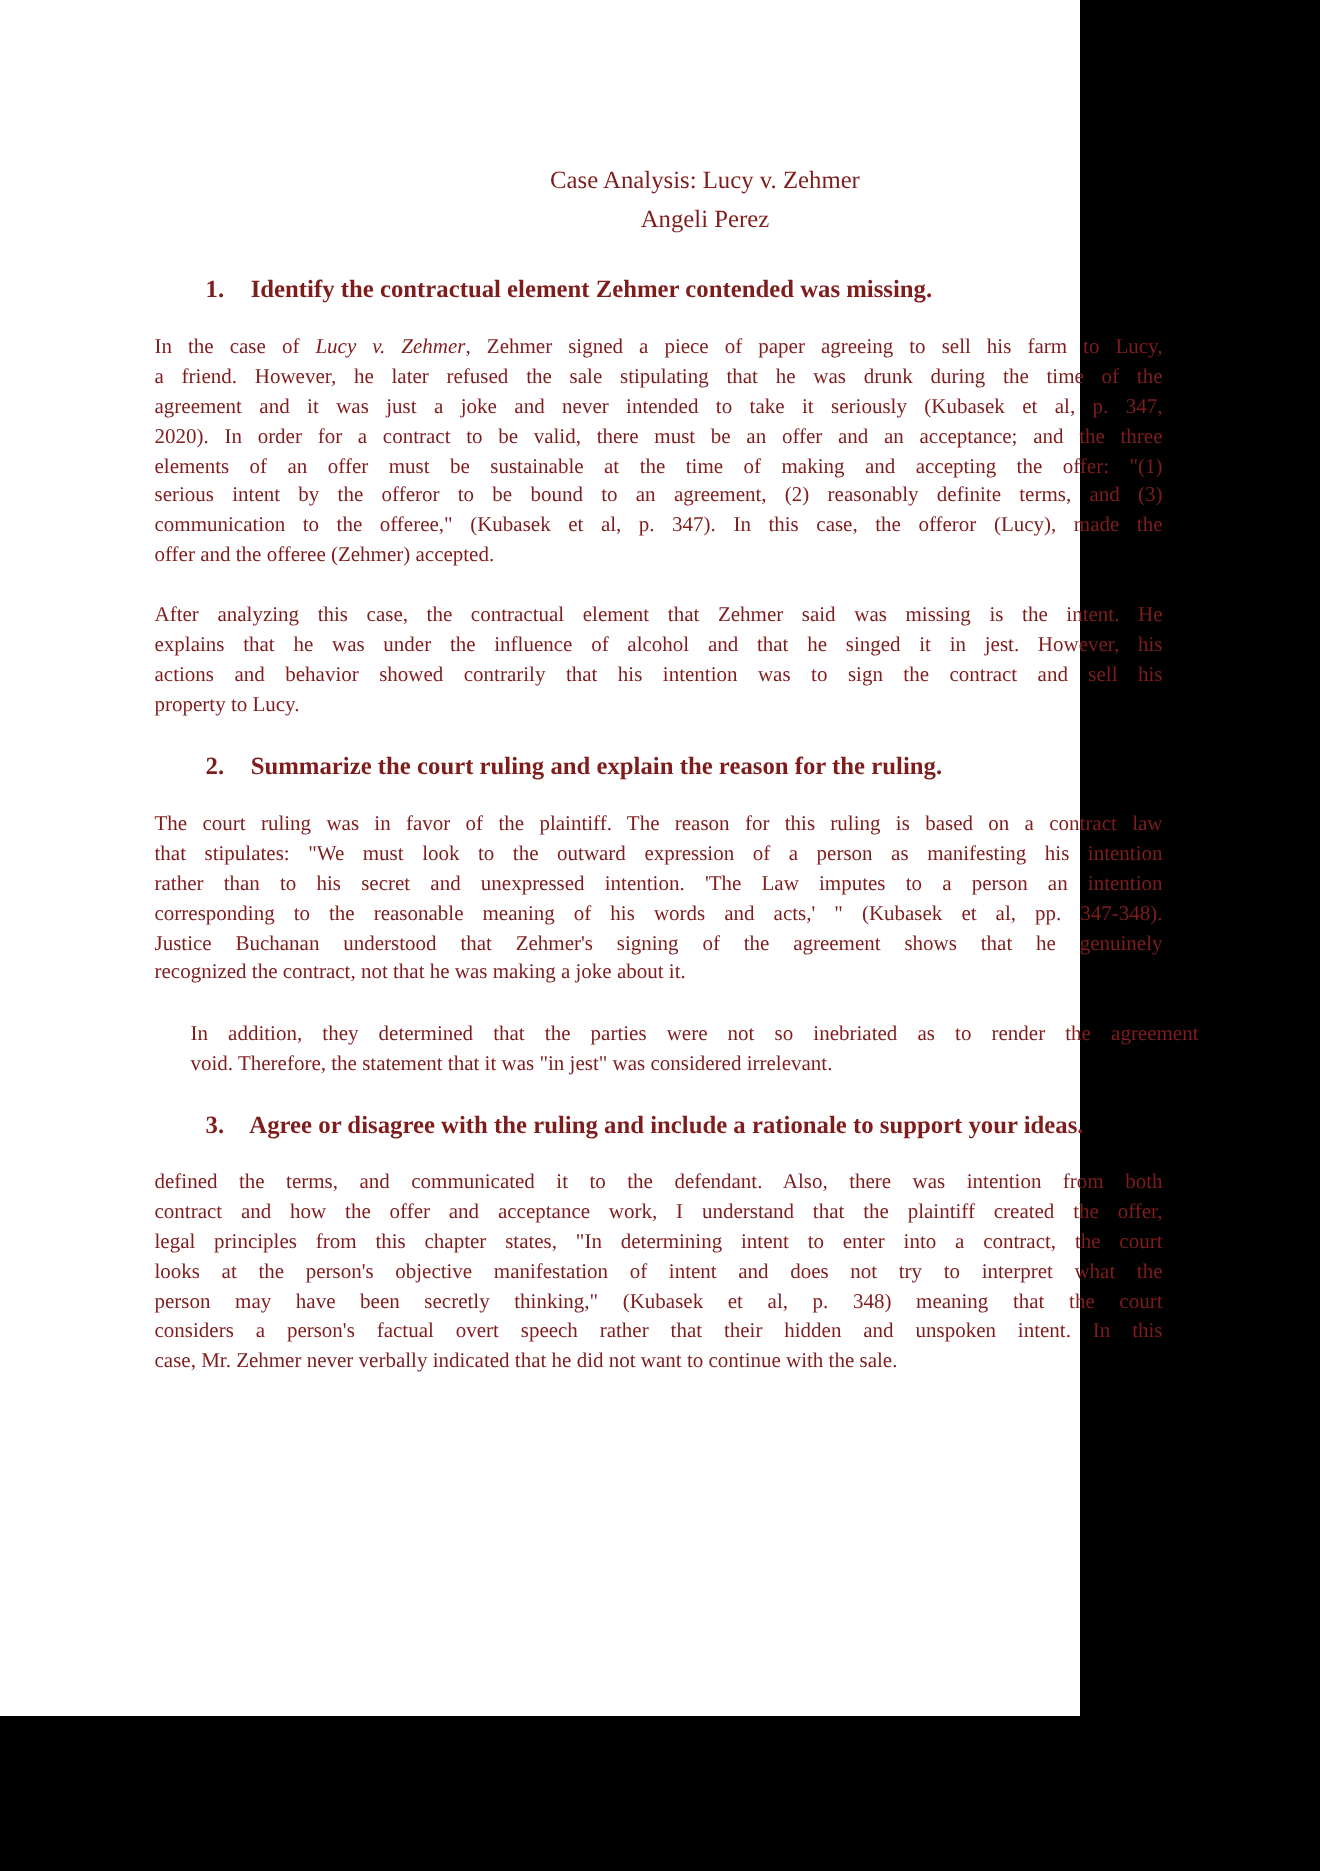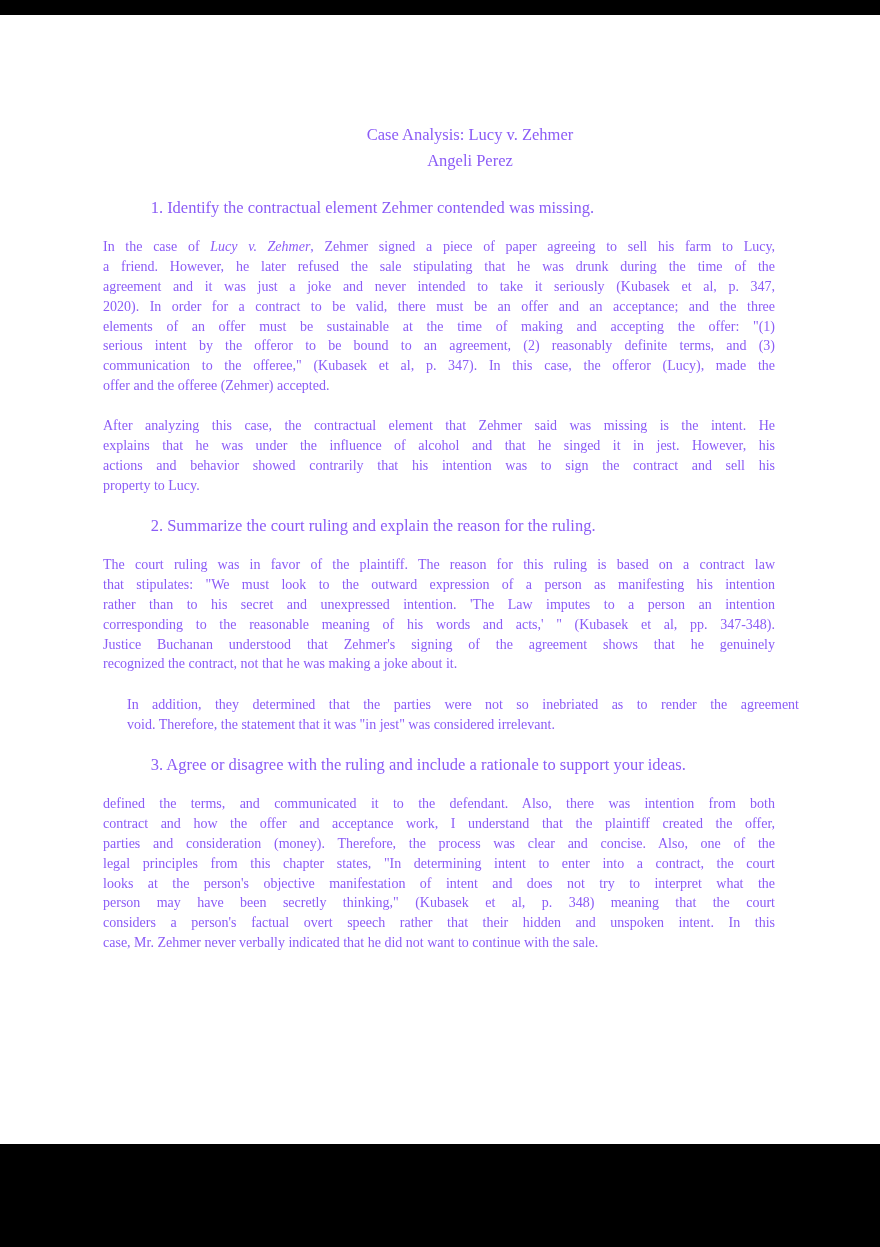--- a/index.html
+++ b/index.html
@@ -1,27 +1,27 @@
 <!DOCTYPE html>
 <html><head>
 <meta charset="utf-8">
 <style>
   html, body { margin:0; padding:0; }
   body { width:880px; height:1247px; background:#000; overflow:hidden; position:relative; }
   .page {
-    position:absolute; left:0; top:15px; width:880px; height:1144px; background:#fff;
-    font-family: "Liberation Serif", "DejaVu Serif", serif; color:#8b5cf6;
+    position:absolute; left:0; top:0; width:720px; height:1144px; background:#fff;
+    font-family: "Liberation Serif", "DejaVu Serif", serif; color:#7f1d1d;
   }
   .title, .author {
     position:absolute; left:0; width:940px; text-align:center; font-size:16.5px;
   }
   .title { top:110px; }
   .author { top:136px; }
   .heading {
-    position:absolute; left:137px; font-weight:normal; font-size:16.5px; white-space:nowrap;text-align:right;
+    position:absolute; left:137px; font-weight:bold; font-size:16.5px; white-space:nowrap;
   }
   .heading .num { display:inline-block; width:26px; }
   .para {
     position:absolute; left:103px; width:672px; font-size:14px; line-height:19.9px;
     text-align:justify; text-align-last:left;
   }
   .para .line { display:block; text-align:justify; text-align-last:justify; white-space:nowrap; height:19.9px; }
   .para .line.last { text-align-last:left; }
   .bottom-bar { position:absolute; left:0; top:1144px; width:880px; height:103px; background:#000; }
 </style>
@@ -70,21 +70,20 @@
     <span class="line last">void. Therefore, the statement that it was "in jest" was considered irrelevant.</span>
   </div>
 
   <div class="heading" style="top:740px;">
     <span class="num">3.</span>
     <span>Agree or disagree with the ruling and include a rationale to support your ideas.</span>
   </div>
   <div class="para" style="top:779px;">
     <span class="line">defined the terms, and communicated it to the defendant. Also, there was intention from both</span>
     <span class="line">contract and how the offer and acceptance work, I understand that the plaintiff created the offer,</span>
-    <span class="line">parties and consideration (money). Therefore, the process was clear and concise. Also, one of the</span>
     <span class="line">legal principles from this chapter states, "In determining intent to enter into a contract, the court</span>
     <span class="line">looks at the person's objective manifestation of intent and does not try to interpret what the</span>
     <span class="line">person may have been secretly thinking," (Kubasek et al, p. 348) meaning that the court</span>
     <span class="line">considers a person's factual overt speech rather that their hidden and unspoken intent. In this</span>
     <span class="line last">case, Mr. Zehmer never verbally indicated that he did not want to continue with the sale.</span>
   </div>
 </div>
 
 <div class="bottom-bar"></div>
 

